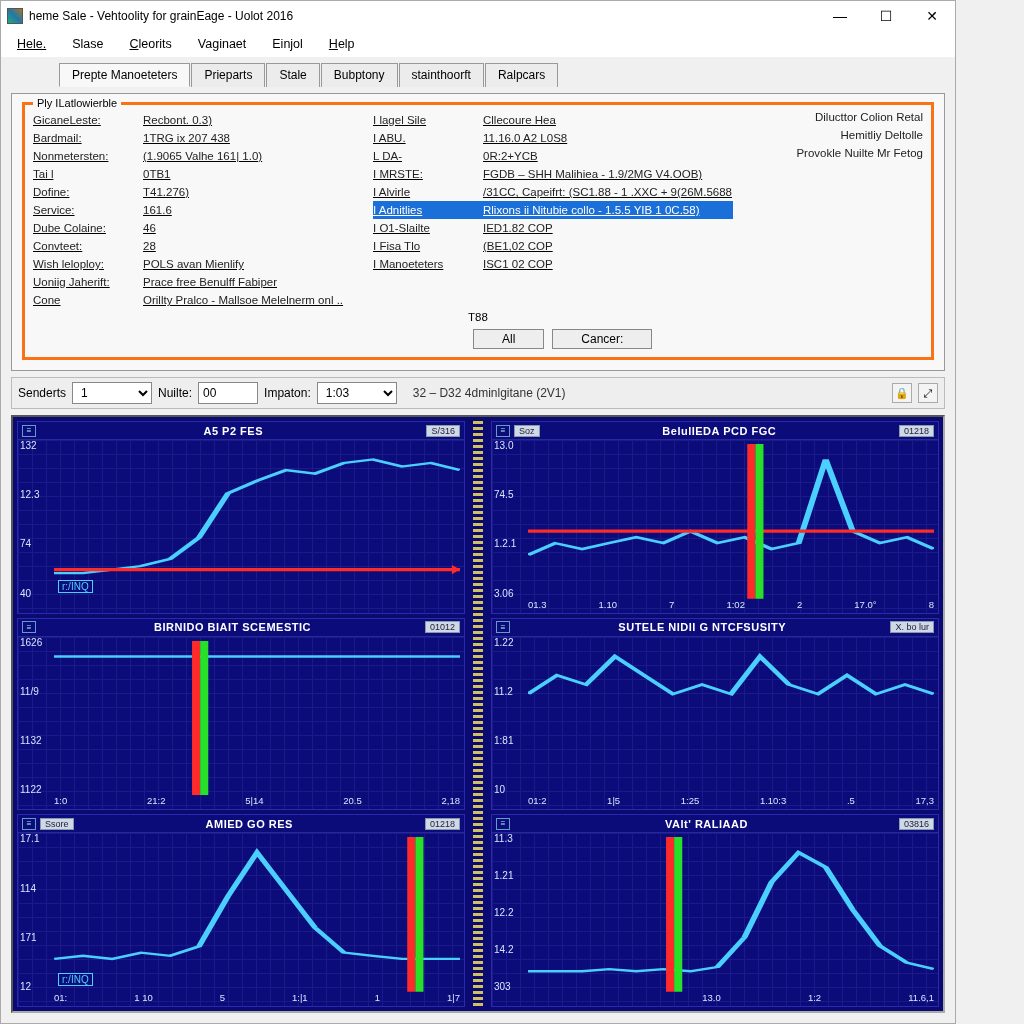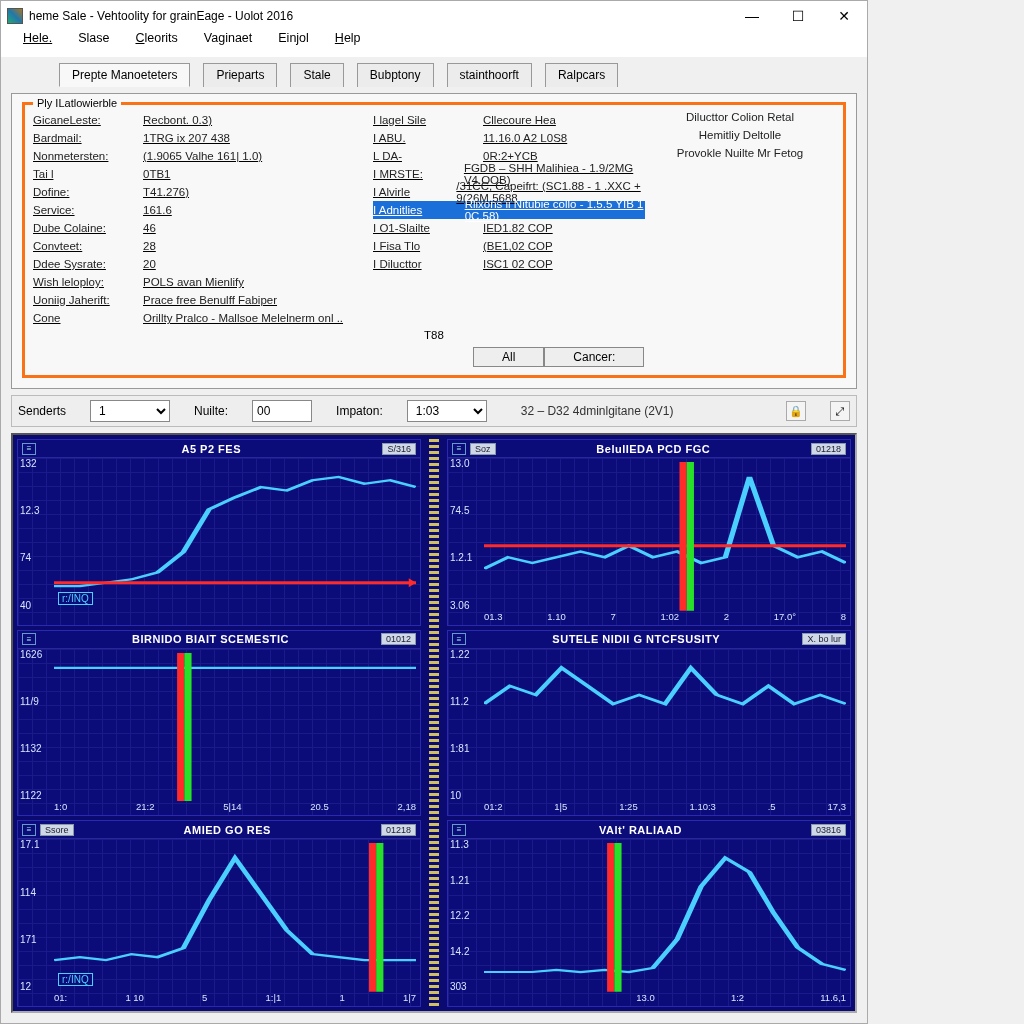--- a/index.html
+++ b/index.html
@@ -1,44 +1,44 @@
 <!DOCTYPE html>
 <html><head>
 <meta charset="utf-8">
 <style>
 * { box-sizing: border-box; margin: 0; padding: 0; font-family: "Segoe UI", Tahoma, sans-serif; }
 body { background: #f0f0f0; width: 1024px; height: 1024px; overflow: hidden; }
-.window { width: 868px; height: 1024px; background: #fff; border: 1px solid #aaa; display: flex; flex-direction: column; }
+.window { width: 956px; height: 1024px; background: #fff; border: 1px solid #aaa; display: flex; flex-direction: column; }
 .titlebar { height: 30px; display: flex; align-items: center; padding: 0 0 0 6px; background: #fff; }
 .titlebar .app-icon { width: 16px; height: 16px; background: linear-gradient(45deg,#2a7,#27a,#a72); border:1px solid #555; margin-right:6px;}
 .titlebar .title { flex: 1; font-size: 12px; color:#000; }
 .win-controls { display: flex; }
 .win-controls div { width: 46px; height: 30px; display:flex; align-items:center; justify-content:center; font-size:14px; }
-.menubar { height: 26px; display: flex; align-items: flex-start; padding: 0 22px; gap: 26px; font-size: 12.5px; border-bottom:0; }
+.menubar { height: 26px; display: flex; align-items: center; padding: 0 16px; gap: 26px; font-size: 12.5px; border-bottom:0; }
 .menubar span { cursor: default; }
 .menubar span u { text-decoration: underline; }
 .client { flex: 1; padding: 6px 10px 10px 10px; display:flex; flex-direction:column; gap:6px; background:#f0f0f0; }
-.tabs { display:flex; gap:14px;padding-left:48px; }
+.tabs { display:flex; gap:2px;padding-left:48px; }
 .tab { padding: 4px 12px; font-size: 12px; border:1px solid #999; border-bottom:none; background:#ececec; margin-right:-1px; position:relative; }
 .tab.active { background:#f8f8f8; z-index:2; border-bottom:1px solid #f8f8f8; }
 .panel { border:1px solid #999; background:#f8f8f8; padding:8px 10px 10px 10px; font-size:11.5px; }
 .groupbox { border:3px solid #f97316; padding:6px 8px 8px 8px; position:relative; }
 .group-title { position:absolute; top:-8px; left:8px; background:#f8f8f8; padding:0 4px; font-size:11px; }
 .form-row { display:flex; }
 .form-col { flex:1; }
 .kv { display:flex; height:18px; align-items:center;text-decoration:underline; }
 .kv .k { width:110px; color:#222; }
 .kv .v { color:#222; }
 .kv.sel { background:#1a6fd8; color:#fff; }
 .kv.sel .k, .kv.sel .v { color:#fff; }
 .right-links { text-align:right; color:#222; }
-.right-links div { height:18px;text-align:center; }
-.btnrow { display:flex; gap:0; justify-content:flex-start; padding-left:440px; margin-top:6px;}
+.right-links div { height:18px; }
+.btnrow { display:flex; gap:8px; justify-content:flex-start; padding-left:440px; margin-top:6px;}
 .btn { border:1px solid #888; background:#eee; padding:2px 28px; font-size:12px; }
-.ctrlbar { display:flex; align-items:center; gap:24px; font-size:12px; padding:4px 6px; border:1px solid #bbb; background:#eee; }
+.ctrlbar { display:flex; align-items:center; gap:6px; font-size:12px; padding:4px 6px; border:1px solid #bbb; background:#eee; }
 .ctrlbar label { margin-right:0; }
 .ctrlbar select, .ctrlbar input { font-size:12px; height:22px; border:1px solid #888; background:#fff; padding:0 4px;}
 .ctrlbar .sp { flex:1; }
 .ctrlbar .tool { width:20px; height:20px; border:1px solid #aaa; background:#f4f4f4; display:flex; align-items:center; justify-content:center; font-size:11px;}
 .charts-wrap { border:2px inset #aaa; background:#0a0a70; flex:1; padding:4px; display:grid; grid-template-columns:1fr 18px 1fr; grid-template-rows:repeat(3,1fr); gap:4px;}
 .divider { grid-row:1 / span 3; grid-column:2; background:repeating-linear-gradient(to bottom,#d0c060 0 3px,#0a0a70 3px 6px); width:10px; margin:0 auto;}
 .chart { background:#0b0b7a; border:1px solid #2a2ab0; position:relative; font-size:10px; color:#cfe3ff; display:flex; flex-direction:column;}
 .chart-head { height:18px; background:#0b0b7a; display:flex; align-items:center; padding:0 4px; font-size:11px; color:#e8f0ff; border-bottom:1px solid #28289a;}
 .chart-head .ct { flex:1; text-align:center; font-weight:bold; letter-spacing:0.5px; color:#fff;}
 .chart-head .badge { background:#cfd8e8; color:#223; border:1px solid #8899aa; font-size:9px; padding:0 4px; }
@@ -119,24 +119,20 @@
               </div>
               <div class="kv">
                 <span class="k">Dube Colaine:</span>
                 <span class="v">46</span>
               </div>
               <div class="kv">
                 <span class="k">Convteet:</span>
                 <span class="v">28</span>
               </div>
               <div class="kv">
-                <span class="k">Ddee Sysrate:</span>
-                <span class="v">20</span>
-              </div>
-              <div class="kv">
                 <span class="k">Wish leloploy:</span>
                 <span class="v">POLS avan Mienlify</span>
               </div>
               <div class="kv">
                 <span class="k">Uoniig Jaherift:</span>
                 <span class="v">Prace free Benulff Fabiper</span>
               </div>
               <div class="kv">
                 <span class="k">Cone</span>
                 <span class="v">Orillty Pralco - Mallsoe Melelnerm onl   ..</span>
@@ -169,21 +165,21 @@
               </div>
               <div class="kv">
                 <span class="k">I  O1-Slailte</span>
                 <span class="v">IED1.82 COP</span>
               </div>
               <div class="kv">
                 <span class="k">I  Fisa Tlo</span>
                 <span class="v">(BE1,02 COP</span>
               </div>
               <div class="kv">
-                <span class="k">I  Dilucttor</span>
+                <span class="k">I  Manoeteters</span>
                 <span class="v">ISC1 02 COP</span>
               </div>
             </div>
           <div class="form-col right-links" style="flex:0 0 190px" id="rightcol">
               <div>Dilucttor Colion Retal</div>
               <div>Hemitliy Deltolle</div>
               <div>Provokle Nuilte Mr Fetog</div>
             </div>
         </div>
         <div style="text-align:center; margin-top:2px;"><span>T88</span></div>

